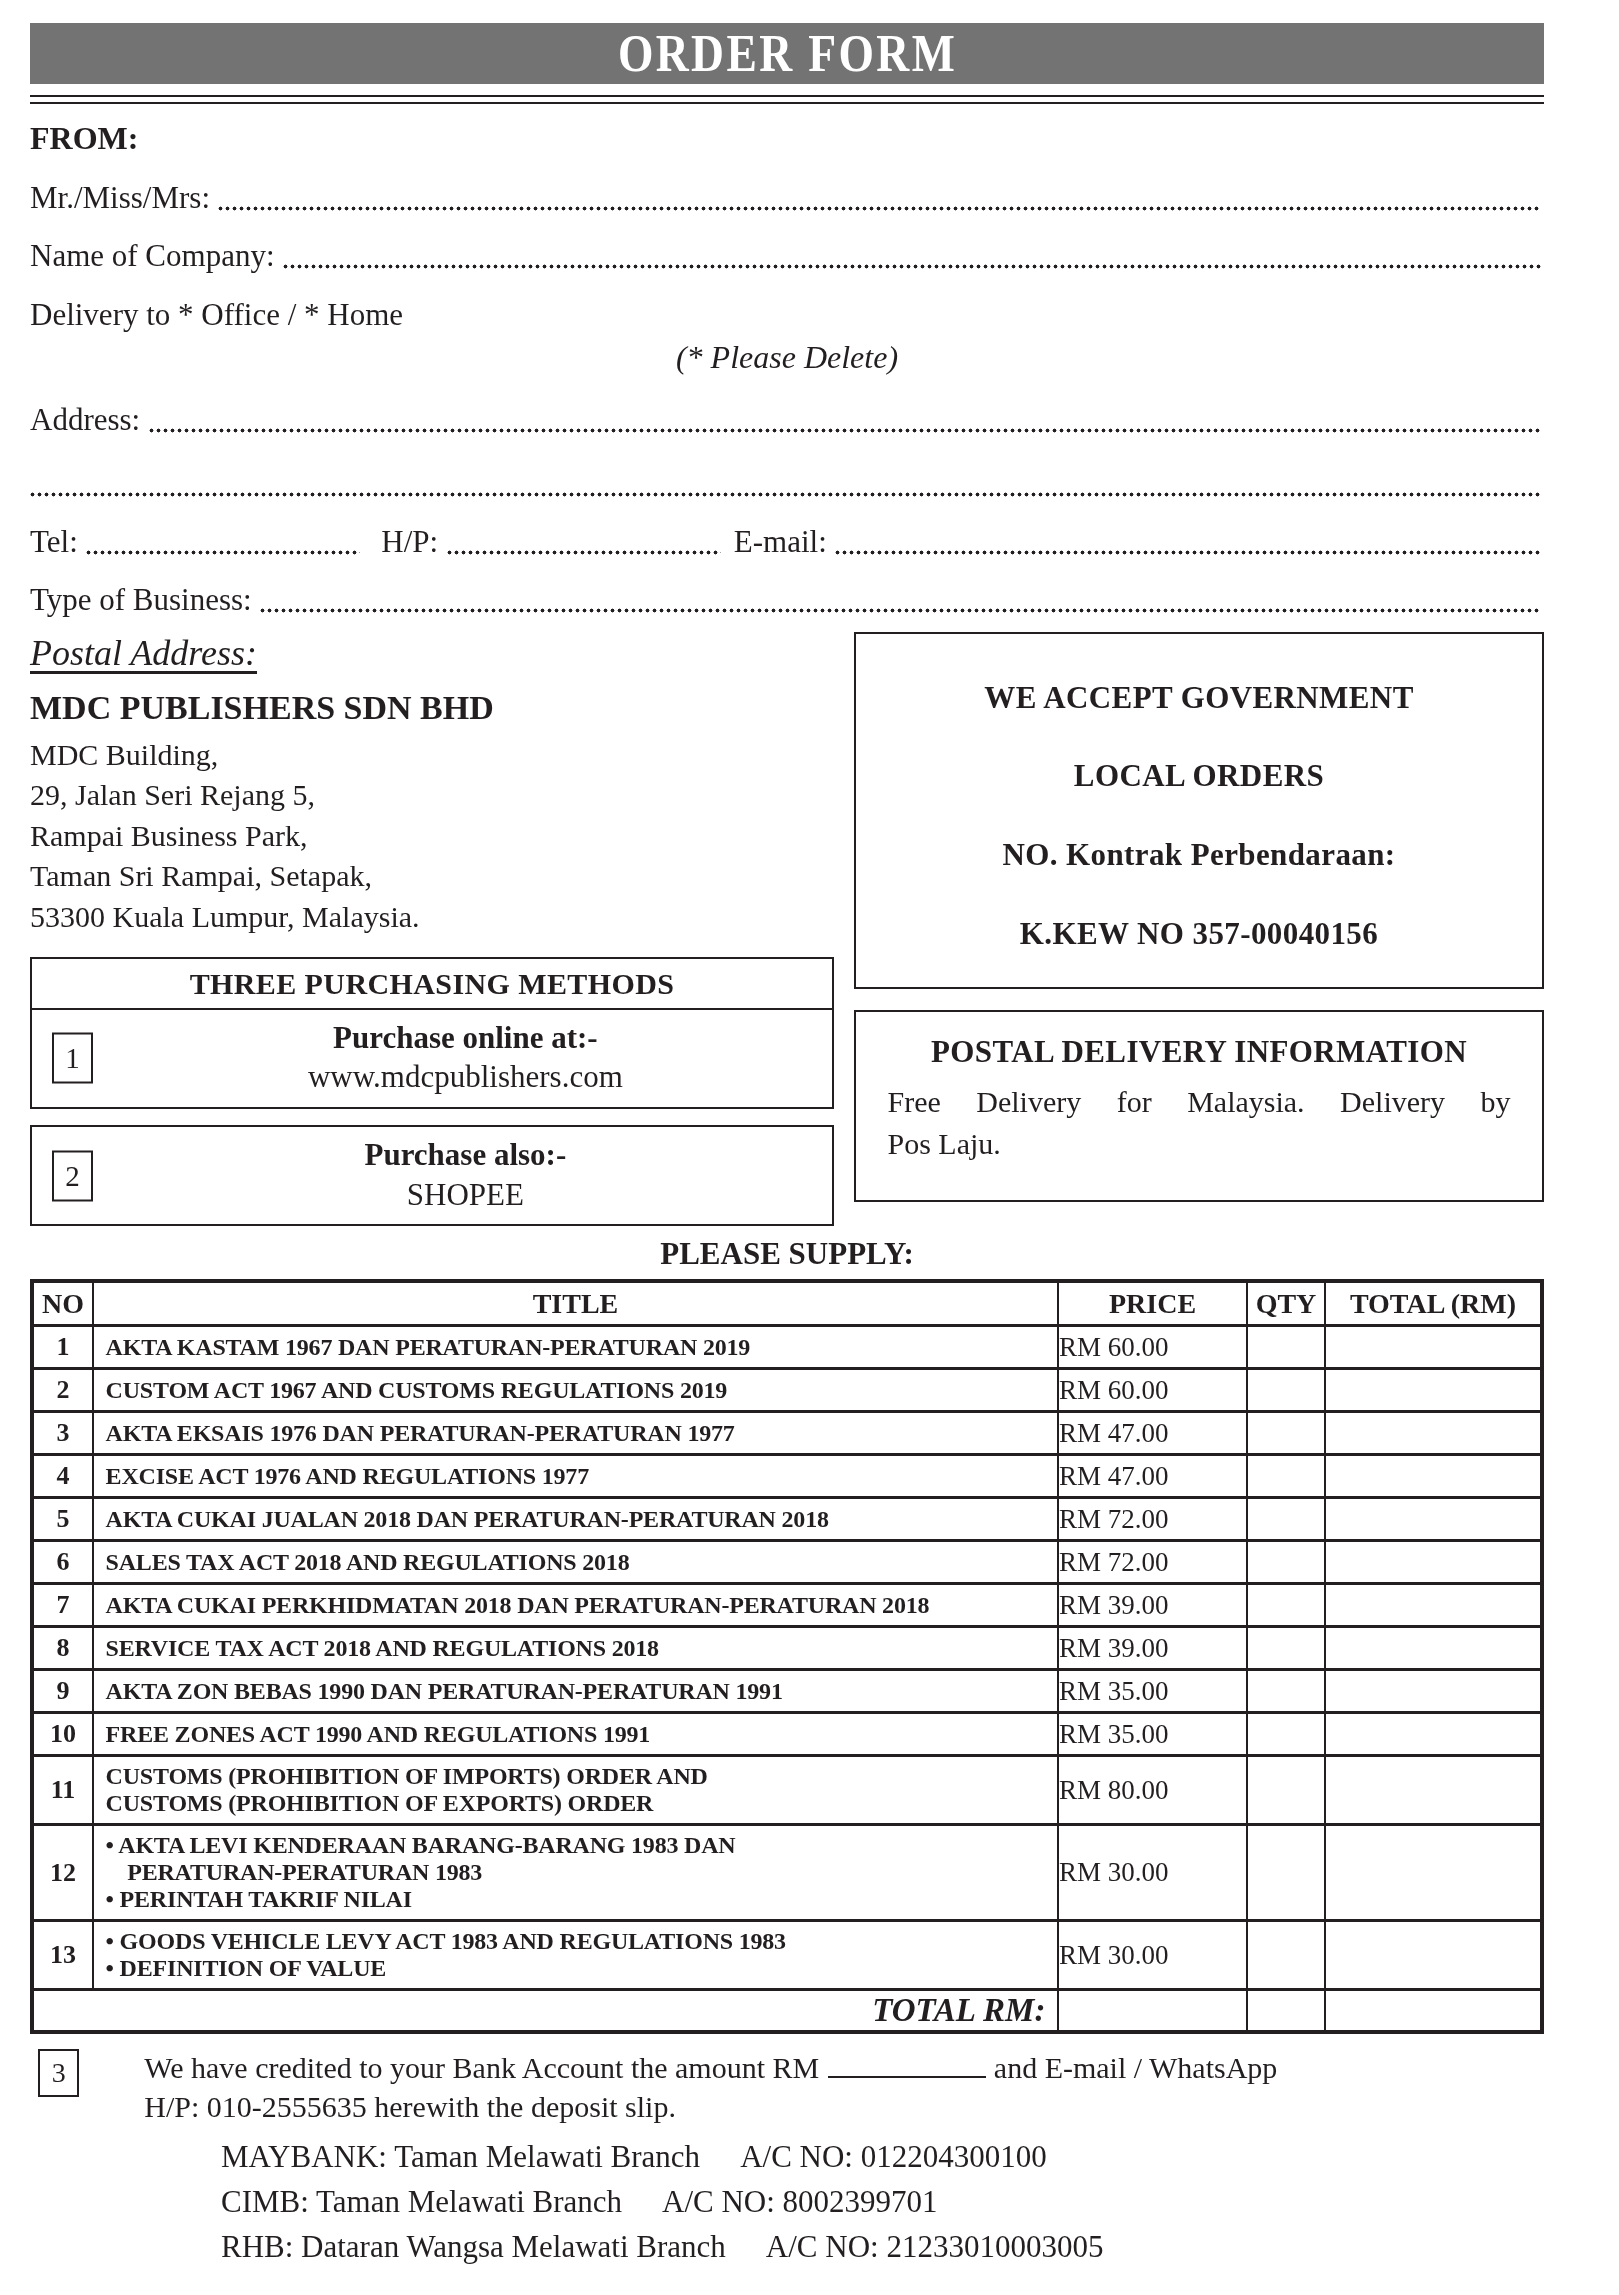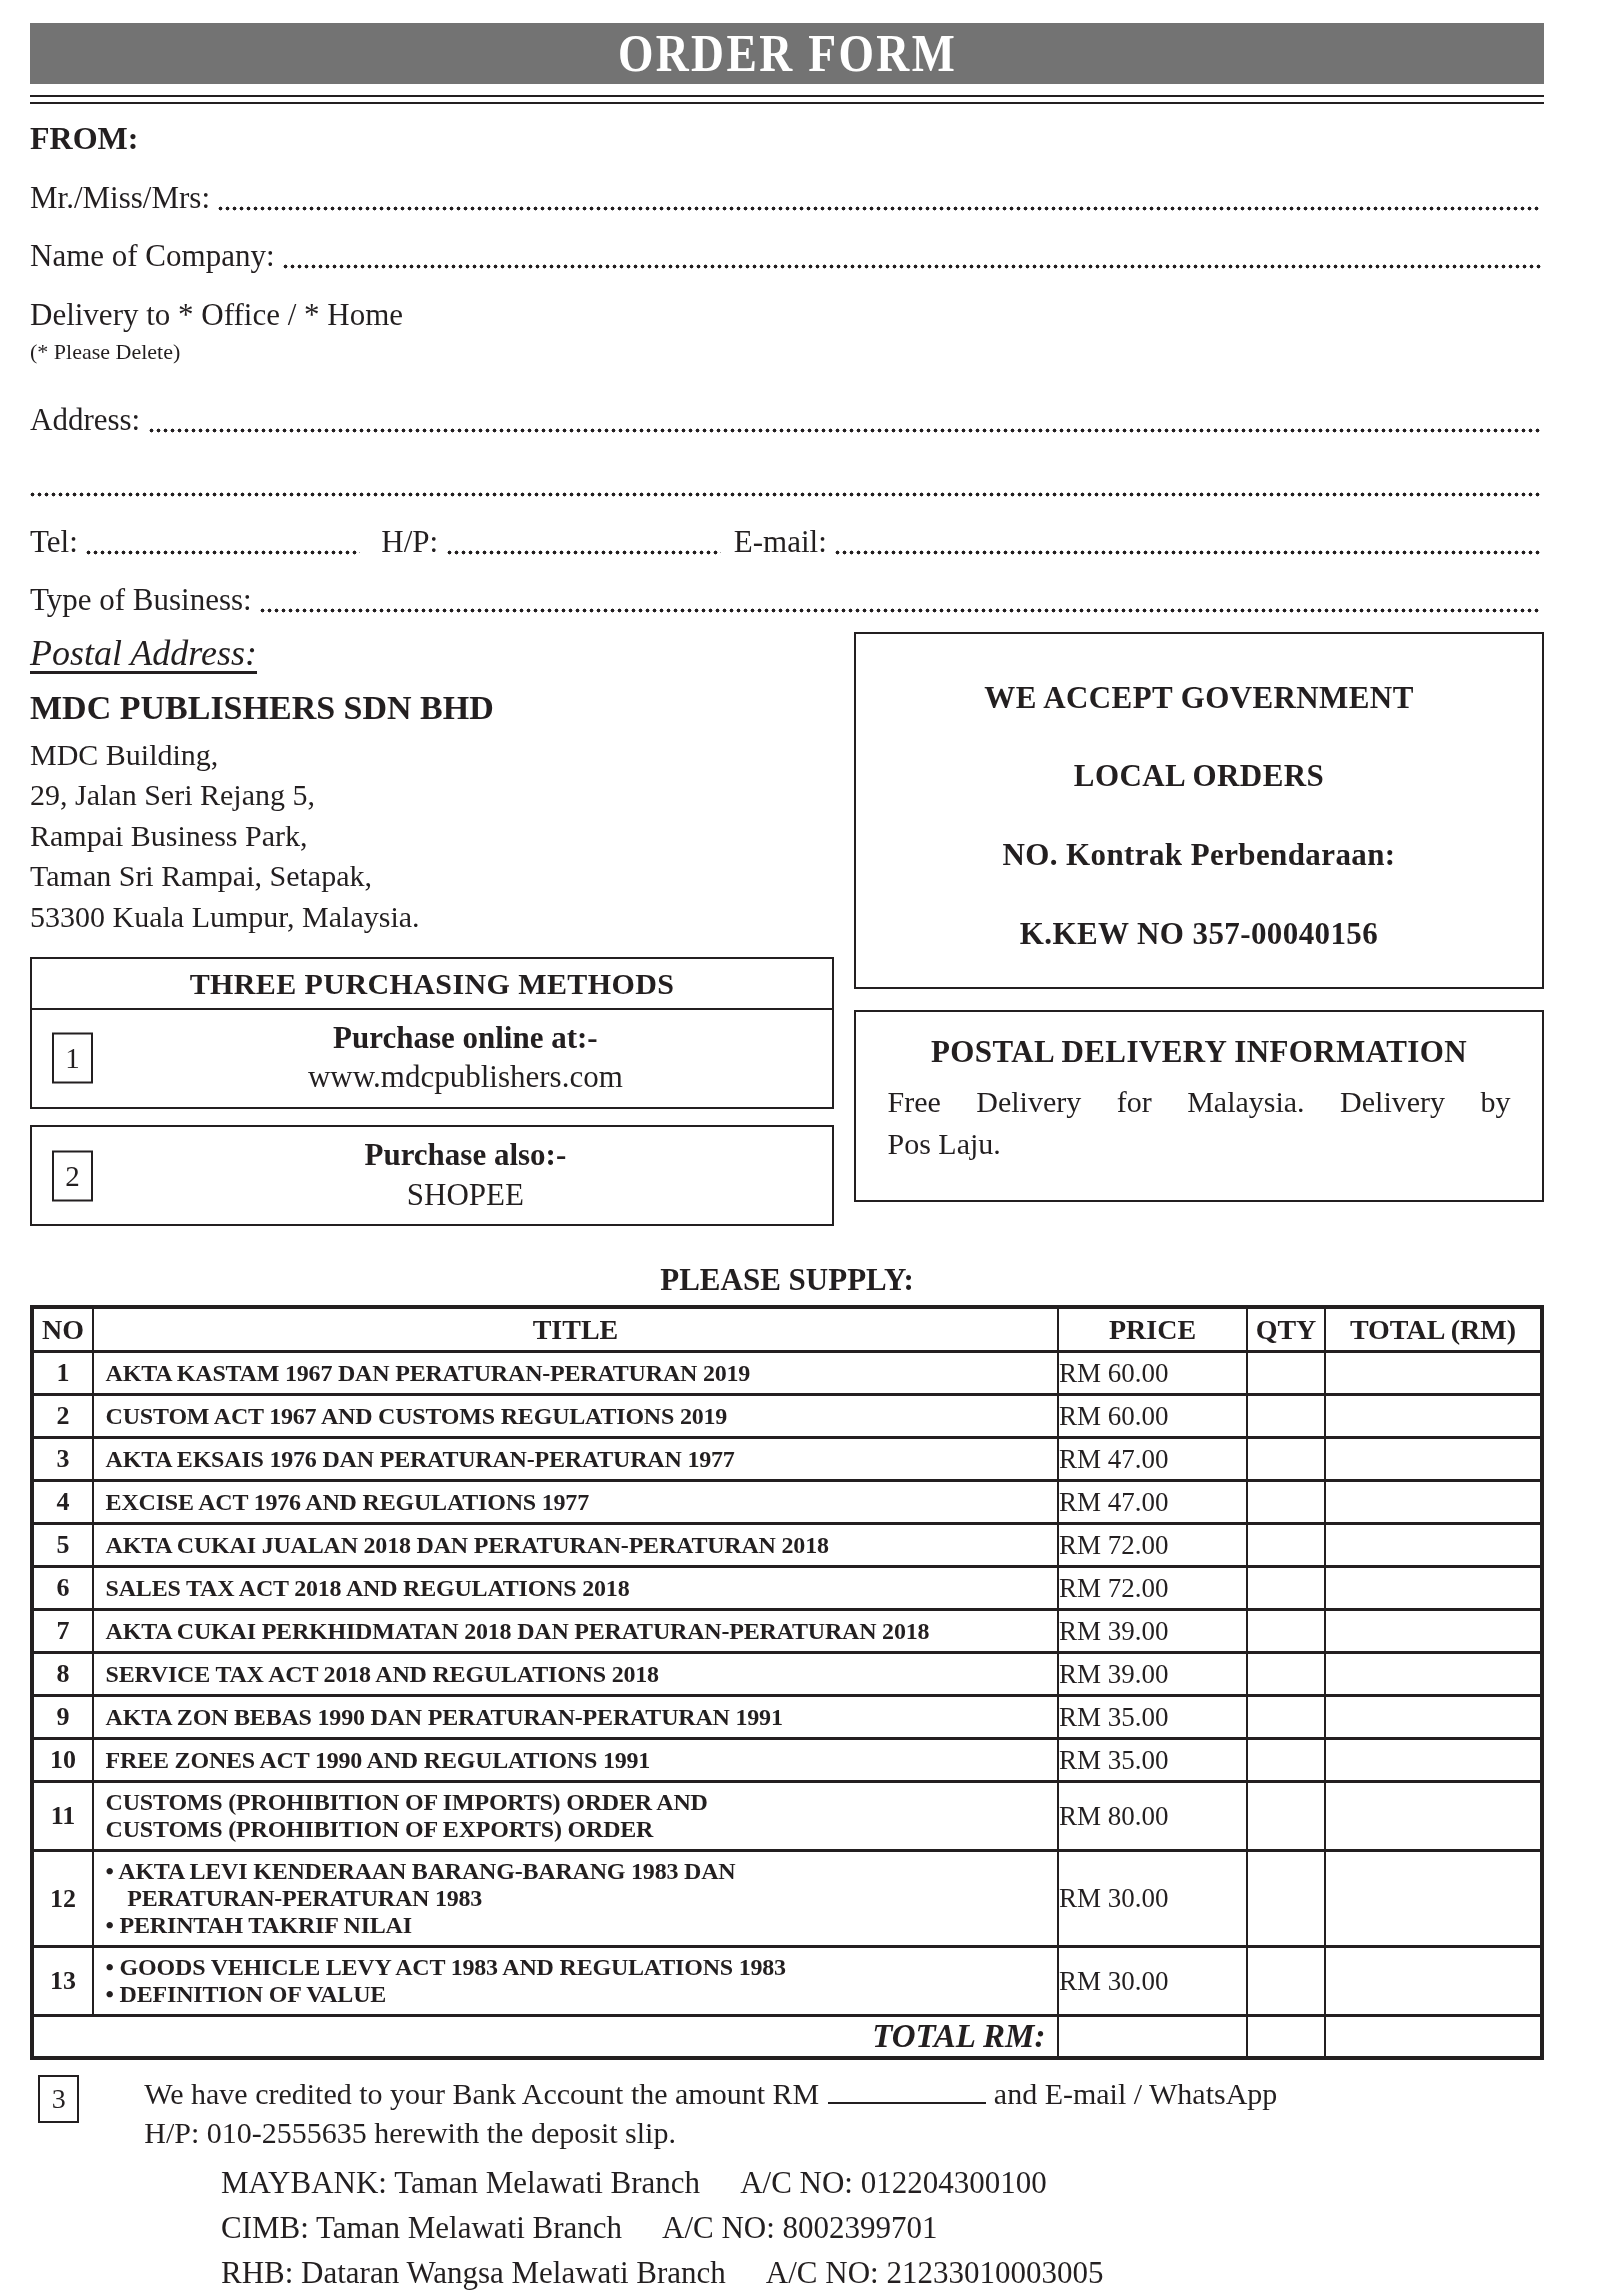--- a/index.html
+++ b/index.html
@@ -25,21 +25,21 @@
   .from-heading { margin-top: 16.6px; font-size: 32px; font-weight: bold; }
   .field-row { display: flex; align-items: flex-end; margin-top: 17.4px; font-size: 31px; height: 41px; }
   .field-row .lbl { white-space: pre; }
   .dots {
     flex: 1 1 auto; height: 5px; margin: 0 3.3px 5px 8.3px;
     background-image: radial-gradient(circle at 2.5px 2.5px, #231f20 1.7px, transparent 2.2px);
     background-size: 7px 5px; background-repeat: repeat-x; background-position: left bottom;
   }
   .dots.fixed330 { flex: 0 0 274px; }
   .dots.fullline { margin-left: 0; }
-  .center-note { margin-top: 6.6px; font-size: 22px; height: 40px; }
+  .center-note { margin-top: 6.6px; font-size: 32px; text-align: center; height: 40px; font-style: italic; }
 
   
   .mid { display: flex; justify-content: space-between; margin-top: 13.3px; }
   .mid-left { width: 697px; }
   .mid-right { width: 690px; }
 
   .postal-heading { font-size: 36px; text-decoration: underline; text-underline-offset: 5.8px; text-decoration-thickness: 2.5px; font-style: italic; }
   .postal-company { font-size: 34px; font-weight: bold; margin-top: 15px; }
   .addr-lines { margin-top: 8.3px; }
   .addr-line { font-size: 30px; line-height: 1.35; }
@@ -67,21 +67,21 @@
     padding: 46px 16.6px 35px; text-align: center;
   }
   .gov-line { font-size: 31px; font-weight: bold; letter-spacing: 0.4px; }
 
   .pd-box { border: 2.5px solid #231f20; height: 192px; margin-top: 21.6px; padding: 21.6px 31.5px 0; }
   .pd-heading { font-size: 31px; font-weight: bold; text-align: center; letter-spacing: 0.4px; }
   .pd-line1 { font-size: 30px; margin-top: 15px; text-align: justify; text-align-last: justify; }
   .pd-line2 { font-size: 30px; margin-top: 8.3px; }
 
   
-  .supply-caption { margin-top: 36px; margin-bottom: 6.6px; text-align: center; font-size: 31px; font-weight: bold; }
+  .supply-caption { margin-top: 10px; margin-bottom: 6.6px; text-align: center; font-size: 31px; font-weight: bold; }
   table.order { width: 100%; border-collapse: collapse; border: 4.1px solid #231f20; table-layout: fixed; }
   table.order th, table.order td {
     border-left: 2.5px solid #231f20; border-right: 2.5px solid #231f20;
     border-top: 3.3px solid #231f20; border-bottom: 3.3px solid #231f20;
     vertical-align: middle;
   }
   col.c-no { width: 61px; }
   col.c-title { width: auto; }
   col.c-price { width: 189px; }
   col.c-qty { width: 78px; }

